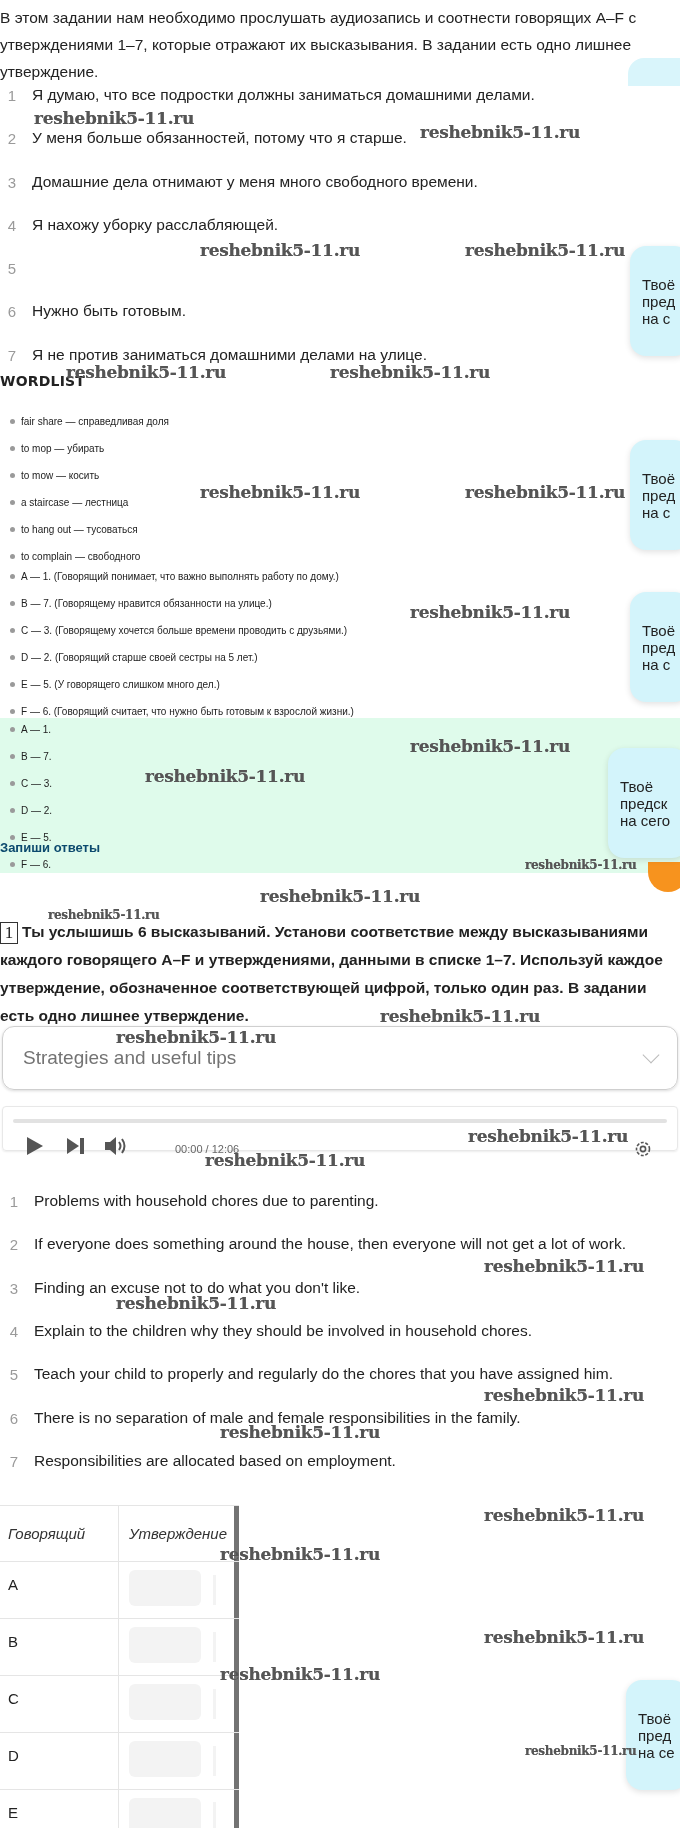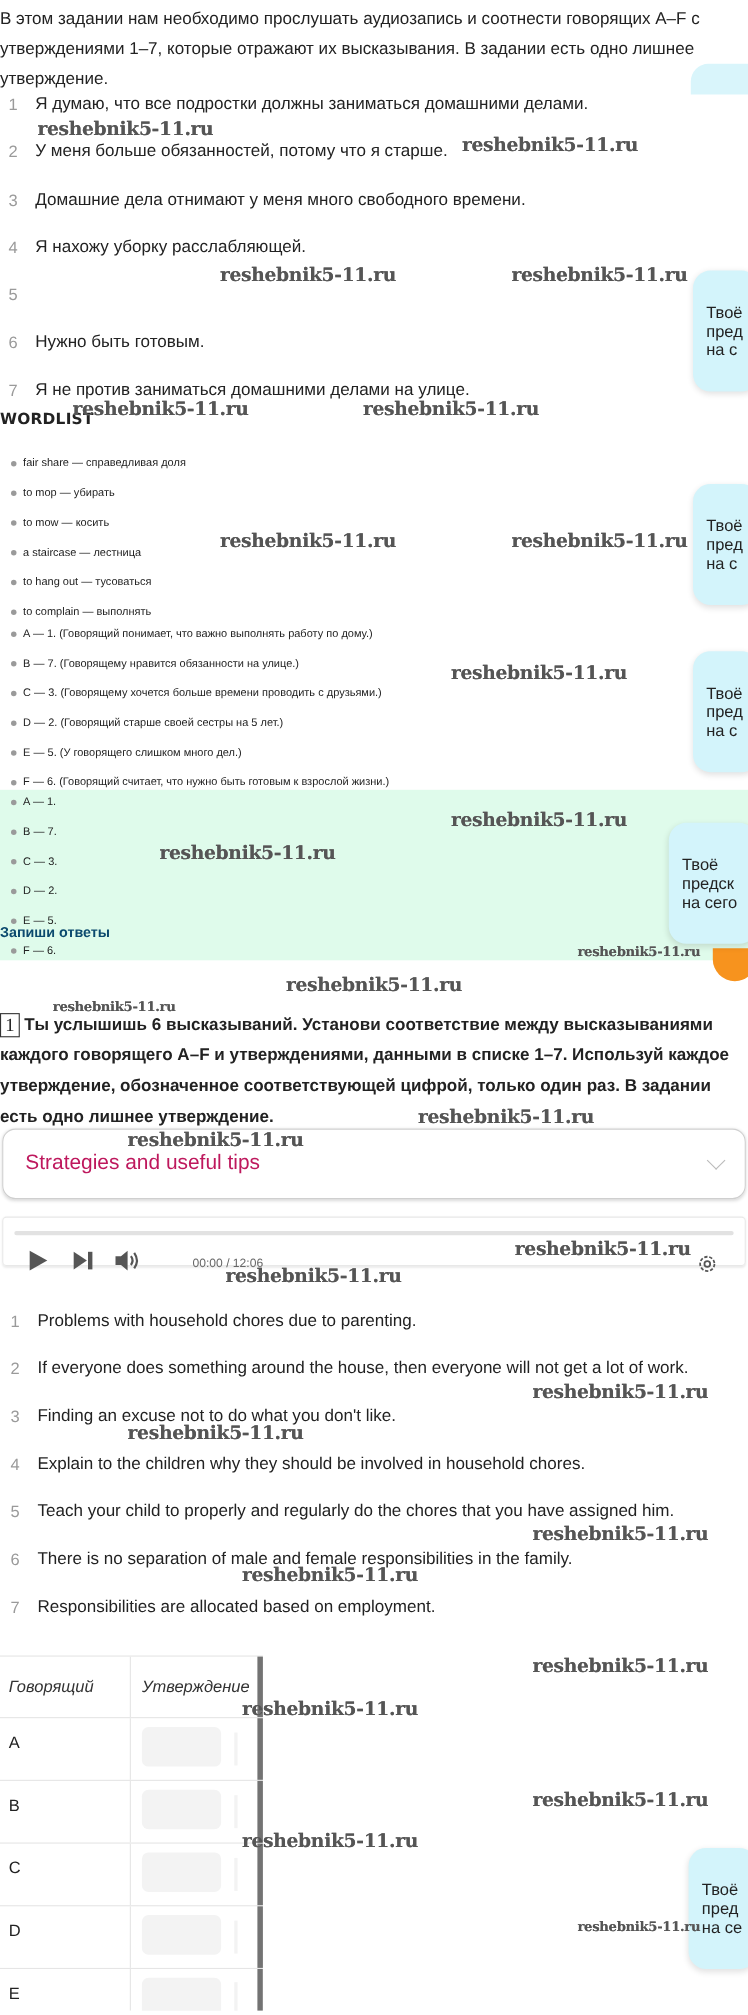--- a/index.html
+++ b/index.html
@@ -20,21 +20,21 @@
   .bullet .dot { width: 5px; height: 5px; border-radius: 50%; background: #9a9a9a; margin: 0 6px 0 10px; }
 
   .answer-box { position: absolute; left: 0; top: 718px; width: 680px; height: 155px; background: #dffbeb; padding-left: 39px; }
 
   .write-title { position: absolute; left: 0; top: 840px; font-size: 13px; font-weight: bold; color: #0c4a6e; }
 
   .task { position: absolute; left: 0; top: 918px; width: 680px; font-weight: bold; font-size: 15.5px; line-height: 28px; color: #222; }
   .task .boxnum { display: inline-block; border: 1px solid #333; font-family: "Liberation Serif", serif; font-weight: normal; font-size: 17px; width: 18px; height: 22px; line-height: 20px; text-align: center; margin-right: 4px; vertical-align: middle; }
 
   .tips { position: absolute; left: 2px; top: 1026px; width: 676px; height: 64px; border: 1px solid #cfcfcf; border-radius: 12px; box-shadow: 0 1px 3px rgba(0,0,0,0.15); display: flex; align-items: center; justify-content: space-between; padding: 0 20px; }
-  .tips .label { font-size: 19px; color: #be185d; }
+  .tips .label { font-size: 19px; color: #737373; }
   .tips .chev { width: 12px; height: 12px; border-right: 1.5px solid #bbb; border-bottom: 1.5px solid #bbb; transform: rotate(45deg); margin-top: -6px; }
 
   .player { position: absolute; left: 2px; top: 1106px; width: 676px; height: 45px; border: 1px solid #e8e8e8; border-radius: 4px; box-shadow: 0 1px 2px rgba(0,0,0,0.08); }
   .player .track { position: absolute; left: 10px; right: 10px; top: 12px; height: 4px; background: #e2e2e2; border-radius: 2px; }
   .player .ctl { position: absolute; top: 28px; }
   .player .time { position: absolute; left: 172px; top: 36px; font-size: 11px; color: #666; }
 
   .tips-list { position: absolute; left: 0; top: 1190px; width: 680px; }
   .tip { position: absolute; left: 0; height: 22px; display: flex; align-items: center; font-size: 15.5px; white-space: nowrap; }
   .tip .num { width: 18px; text-align: right; color: #9a9a9a; margin-right: 16px; font-size: 15px; }
@@ -109,21 +109,21 @@
   <div class="bullet" style="top:81px">
       <span class="dot"></span>
       <span>a staircase — лестница</span>
     </div>
   <div class="bullet" style="top:108px">
       <span class="dot"></span>
       <span>to hang out — тусоваться</span>
     </div>
   <div class="bullet" style="top:135px">
       <span class="dot"></span>
-      <span>to complain — выполнять</span>
+      <span>to complain — свободного</span>
     </div>
 </div>
 
 <div class="bullet-list" style="top:565px">
   <div class="bullet" style="top:0px">
       <span class="dot"></span>
       <span>A — 1. (Говорящий понимает, что важно выполнять работу по дому.)</span>
     </div>
   <div class="bullet" style="top:27px">
       <span class="dot"></span>

